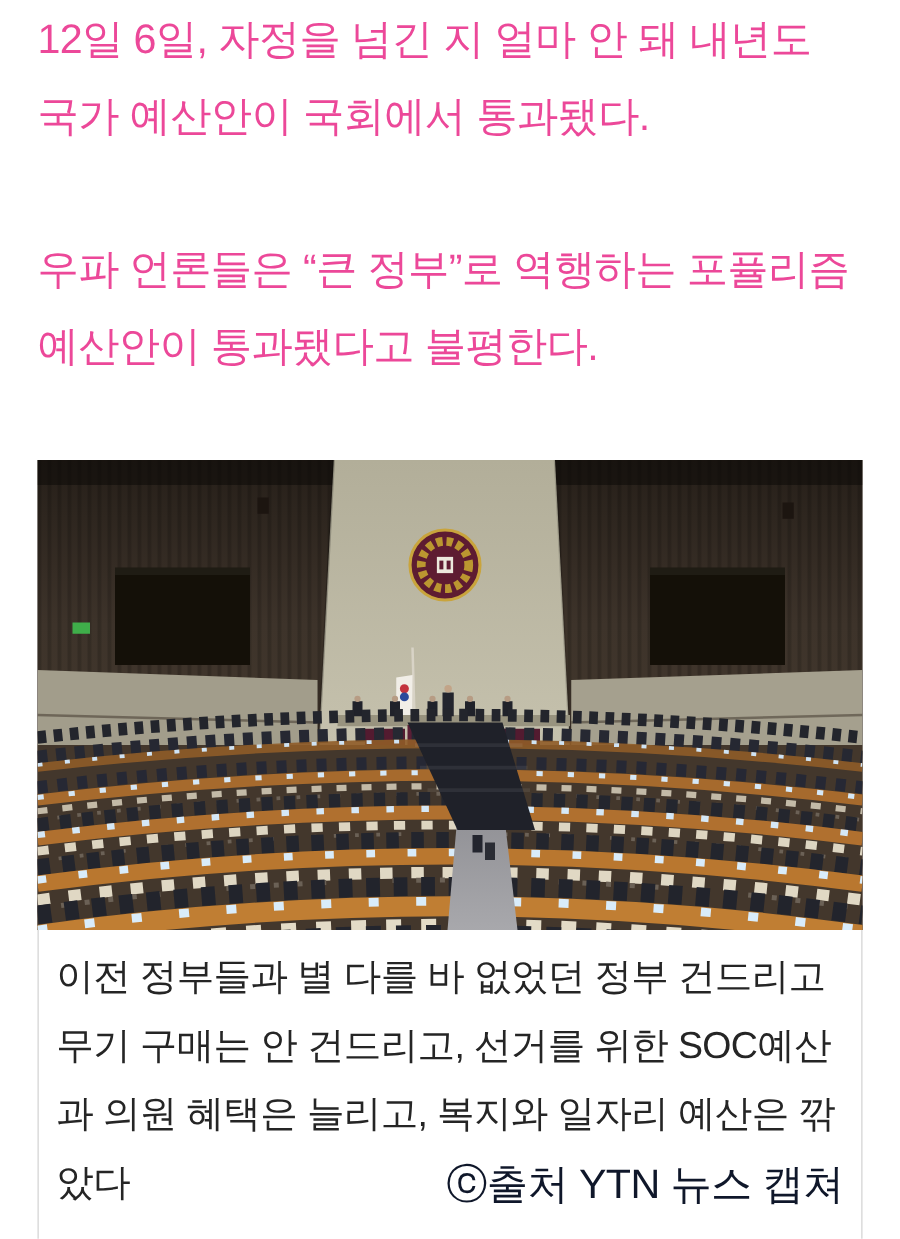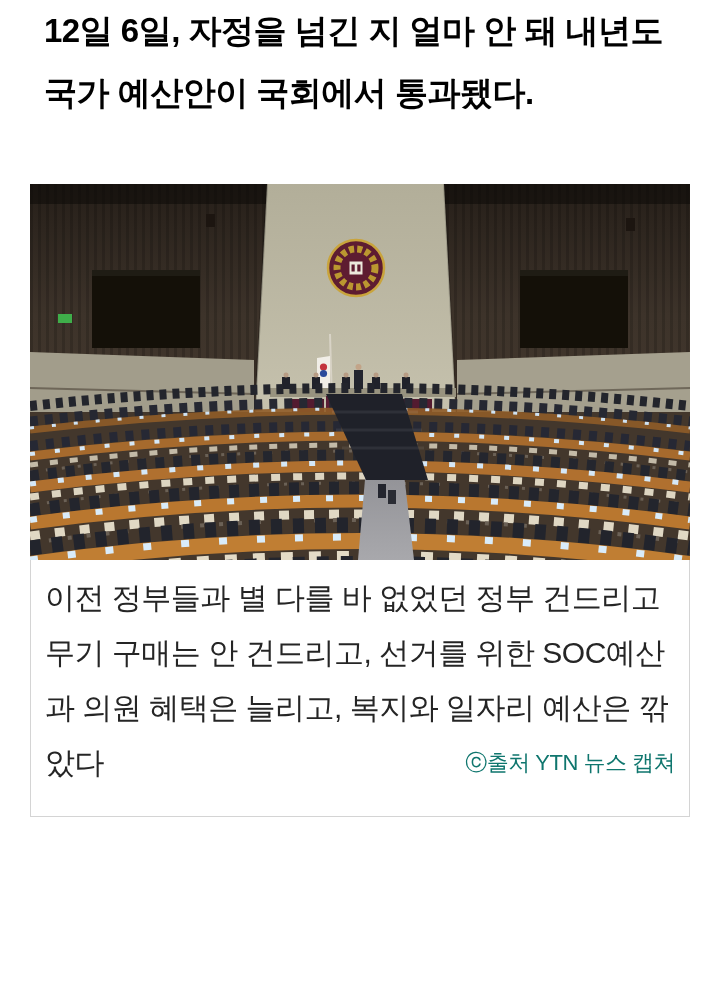--- a/index.html
+++ b/index.html
@@ -10,24 +10,24 @@
     background: #ffffff;
     font-family: "Liberation Sans", "DejaVu Sans", sans-serif;
     color: #111111;
   }
   .article {
     padding: 0 30px;
   }
   .article p.body-text {
     font-size: 33px;
     line-height: 62px;
-    font-weight: 700;
+    font-weight: 400;
     letter-spacing: -0.5px;
-    color: #000000;
-    margin: 0 0 60px 14px;
+    color: #ec4899;
+    margin: 0 0 60px 0;
     word-break: break-all;
   }
   figure.news-figure {
     margin: 0;
     width: 660px;
   }
   .photo-wrap {
     width: 660px;
     height: 376px;
     line-height: 0;
@@ -41,31 +41,32 @@
     font-size: 30px;
     line-height: 55px;
     color: #252525;
     letter-spacing: -0.5px;
     word-break: break-all;
     min-height: 236px;
     box-sizing: border-box;
   }
   .caption-credit {
     float: right;
-    color: #0f766e;
-    font-size: 22px;
+    color: #0f172a;
+    font-size: 33px;
   }
 </style>
 </head>
 <body>
 
 <div class="article">
 
   <p class="body-text">12일 6일, 자정을 넘긴 지 얼마 안 돼 내년도 국가 예산안이 국회에서 통과됐다.</p>
 
+  <p class="body-text">우파 언론들은 “큰 정부”로 역행하는 포퓰리즘 예산안이 통과됐다고 불평한다.</p>
 
   <figure class="news-figure">
     <div class="photo-wrap">
 
       <svg width="660" height="376" viewBox="0 0 660 376">
         <defs>
           <linearGradient id="woodGrad" x1="0" y1="0" x2="0" y2="1">
             <stop offset="0" stop-color="#261f19"></stop>
             <stop offset="0.35" stop-color="#3d332a"></stop>
             <stop offset="1" stop-color="#4a3e31"></stop>

